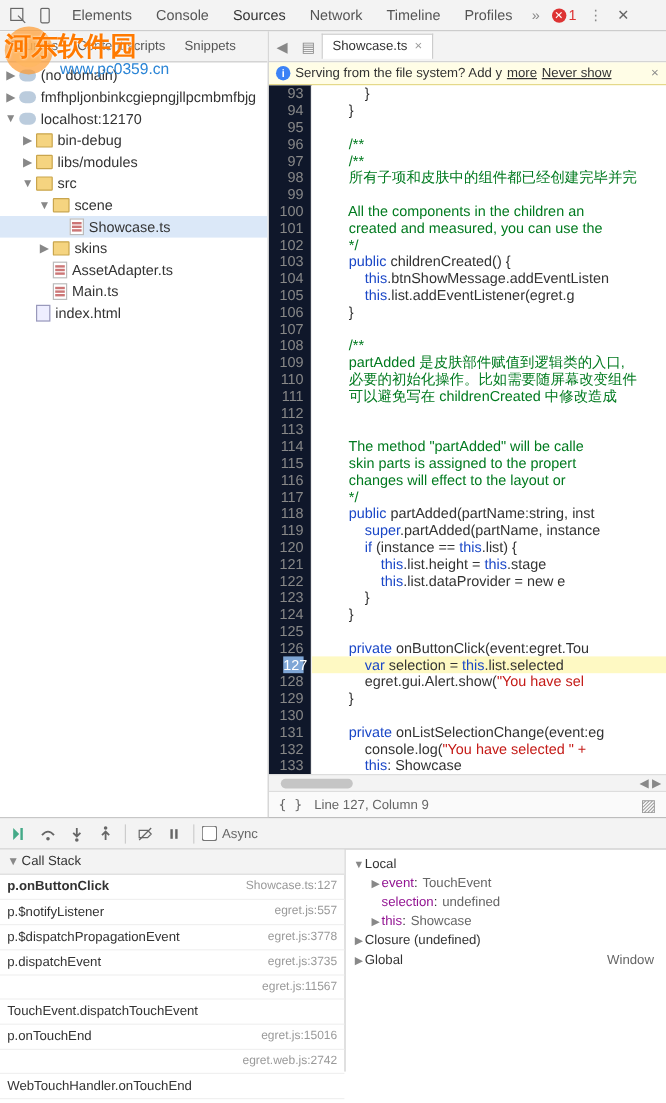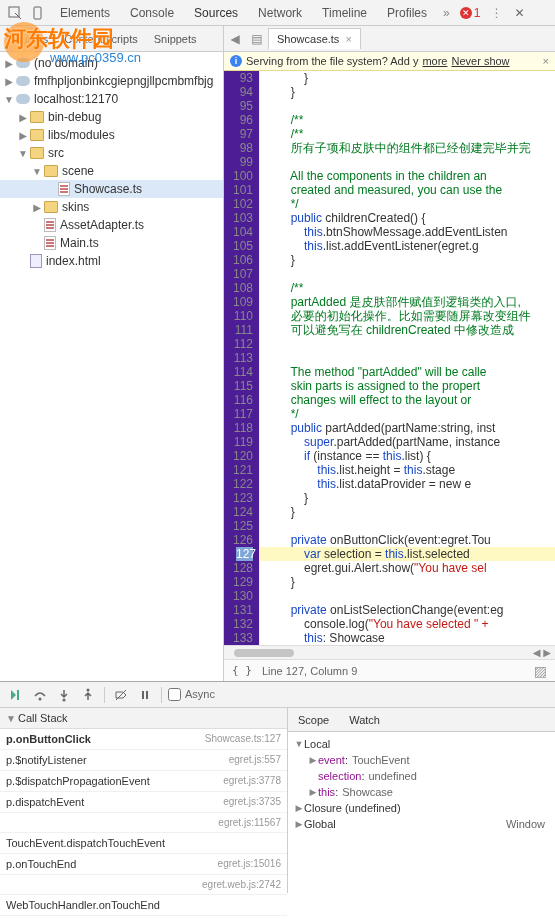--- a/index.html
+++ b/index.html
@@ -33,40 +33,40 @@
 .editor-pane { flex: 1; display: flex; flex-direction: column; overflow: hidden; }
 .ed-tabs { height: 26px; border-bottom: 1px solid #ccc; background: #f3f3f3; display: flex; align-items: center; }
 .ed-tabs .nav-ico { width: 22px; height: 22px; display: flex; align-items: center; justify-content: center; color: #888; cursor: pointer; }
 .ed-tabs .file-tab { padding: 4px 8px; background: #fff; border: 1px solid #ccc; border-bottom: none; display: flex; align-items: center; gap: 6px; font-size: 11px; }
 .ed-tabs .file-tab .x { color: #999; cursor: pointer; }
 .info-bar { background: #fffde6; border-bottom: 1px solid #e5d98a; padding: 3px 6px; font-size: 11px; display: flex; align-items: center; gap: 4px; }
 .info-bar .i-ico { width: 12px; height: 12px; border-radius: 50%; background: #3b82f6; color: #fff; font-size: 9px; display: flex; align-items: center; justify-content: center; font-weight: bold; }
 .info-bar a { color: #333; }
 .info-bar .x { margin-left: auto; color: #888; cursor: pointer; }
 .code-wrap { flex: 1; display: flex; overflow: hidden; font-family: Consolas, monospace; font-size: 12px; position: relative; }
-.gutter { width: 36px; background: #4c1d95; color: #888; text-align: right; padding: 0 6px 0 0; border-right: 1px solid #eee; }
+.gutter { width: 36px; background: #0f172a; color: #888; text-align: right; padding: 0 6px 0 0; border-right: 1px solid #eee; }
 .gutter div { height: 14px; line-height: 14px; }
 .gutter .hl { background: #7fa6d6; color: #fff; margin-left: 12px; }
 .code { flex: 1; overflow: hidden; white-space: pre; }
 .code-line { height: 14px; line-height: 14px; padding-left: 4px; }
 .code-line.hl { background: #fef9c3; }
 .kw { color: #1a47c7; }
 .str { color: #c41a16; }
 .com { color: #007a1f; }
 .this { color: #1a47c7; }
 .hscroll { height: 14px; background: #f3f3f3; border-top: 1px solid #ddd; display: flex; align-items: center; }
 .hscroll .thumb { width: 60px; height: 8px; background: #c5c5c5; border-radius: 4px; margin-left: 10px; }
 .hscroll .arrows { margin-left: auto; color: #888; padding: 0 4px; font-size: 10px; }
 .status { height: 22px; display: flex; align-items: center; padding: 0 8px; font-size: 11px; color: #666; border-top: 1px solid #ddd; background: #fafafa; gap: 10px; }
 .status .braces { font-family: monospace; }
 .status .sl { margin-left: auto; font-size: 14px; color: #999; }
 .debug-bar { height: 26px; display: flex; align-items: center; border-bottom: 1px solid #ccc; background: #f3f3f3; gap: 4px; padding: 0 6px; }
 .debug-bar .db-ico { width: 20px; height: 20px; display: flex; align-items: center; justify-content: center; cursor: pointer; }
 .debug-bar .sep { width: 1px; height: 16px; background: #ccc; margin: 0 2px; }
-.debug-bar .async { display: flex; align-items: flex-start; gap: 4px; font-size: 11px; color: #666; }
+.debug-bar .async { display: flex; align-items: center; gap: 4px; font-size: 11px; color: #666; }
 .bottom { display: flex; height: 185px; }
 .callstack { width: 288px; border-right: 1px solid #ccc; display: flex; flex-direction: column; }
 .cs-head { padding: 4px 6px; font-size: 11px; background: #f3f3f3; border-bottom: 1px solid #ddd; display: flex; align-items: center; }
 .cs-head .arrow { color: #888; margin-right: 2px; }
 .cs-row { display: flex; padding: 4px 6px; font-size: 11px; border-bottom: 1px solid #f0f0f0; cursor: pointer; }
 .cs-row .fn { flex: 1; color: #333; white-space: nowrap; overflow: hidden; text-overflow: ellipsis; }
 .cs-row .loc { color: #999; font-size: 10px; }
 .cs-row.active .fn { font-weight: bold; }
 .scope-pane { flex: 1; display: flex; flex-direction: column; }
 .scope-tabs { height: 24px; display: flex; align-items: center; border-bottom: 1px solid #ccc; background: #f3f3f3; font-size: 11px; }
@@ -349,24 +349,20 @@
           <span class="fn"></span>
           <span class="loc">egret.web.js:2742</span>
         </div>
         <div class="cs-row">
           <span class="fn">WebTouchHandler.onTouchEnd</span>
           <span class="loc"></span>
         </div>
       </div>
   </div>
   <div class="scope-pane">
-    <div class="scope-tabs">
-      <span class="stab">Scope</span>
-      <span class="stab">Watch</span>
-    </div>
     <div class="scope-tree">
       <div class="sc-row">
           <span class="arrow">▼</span>
           <span>Local</span>
         </div>
       <div class="sc-row ind1"><span class="arrow">▶</span><span class="k">event</span>: <span class="v">TouchEvent</span></div>
       <div class="sc-row ind1"><span class="arrow"></span><span class="k">selection</span>: <span class="v">undefined</span></div>
       <div class="sc-row ind1"><span class="arrow">▶</span><span class="k">this</span>: <span class="v">Showcase</span></div>
       <div class="sc-row">
           <span class="arrow">▶</span>

